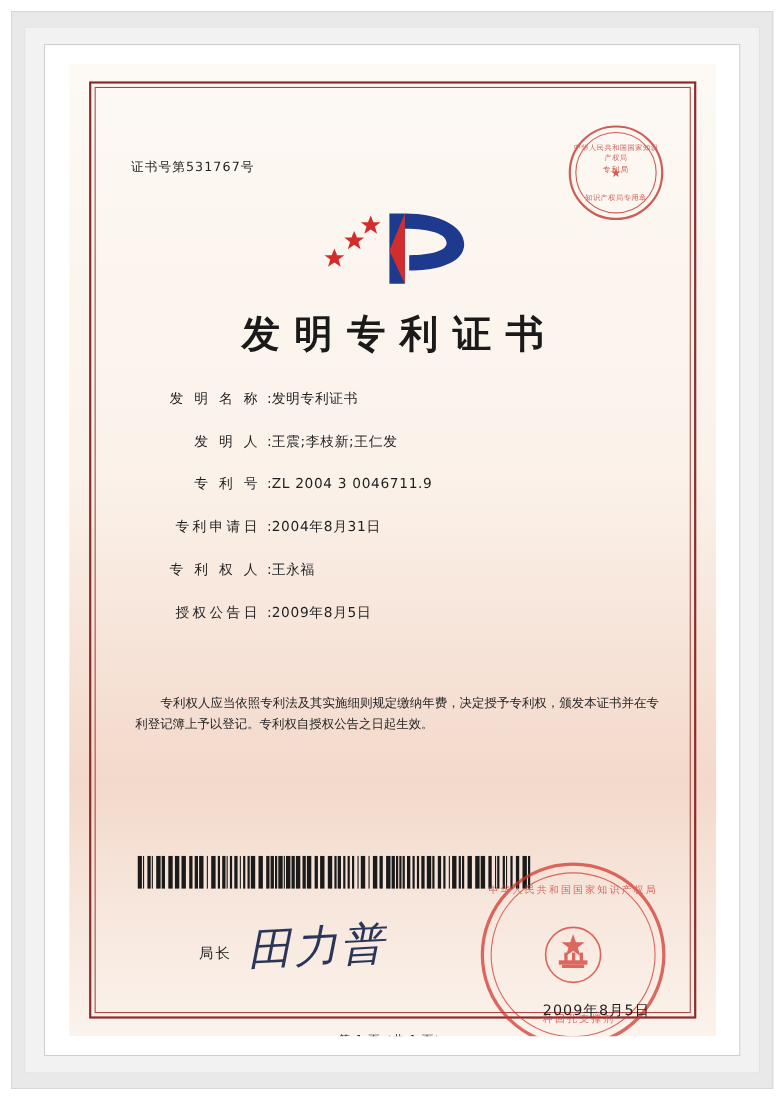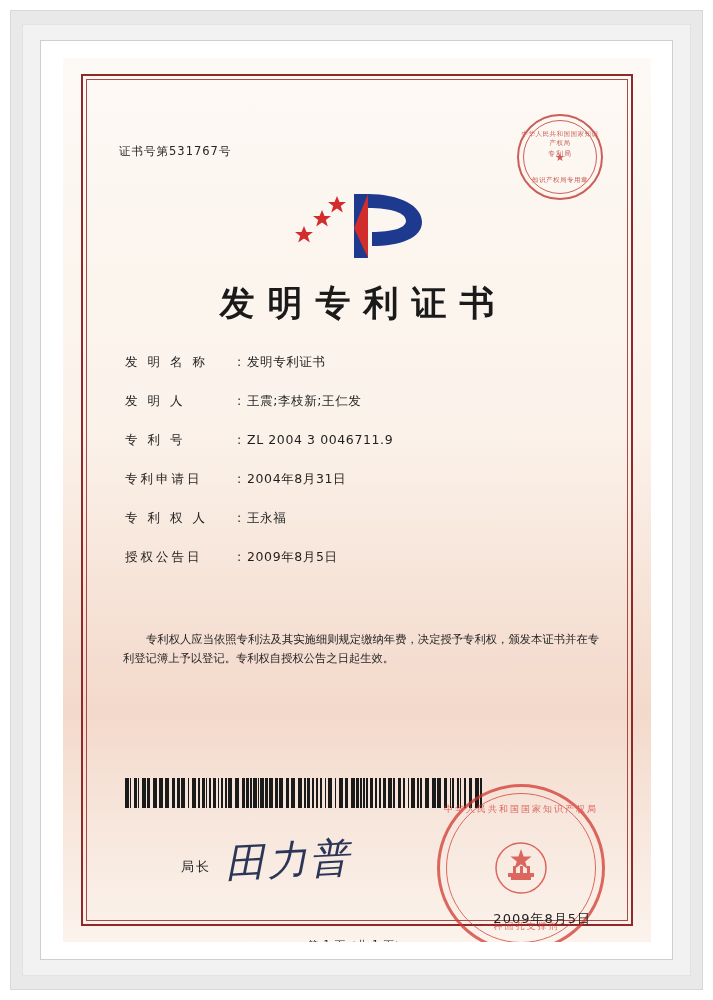--- a/index.html
+++ b/index.html
@@ -153,20 +153,21 @@
     font-family: "DejaVu Sans", sans-serif;
     text-indent: 13px;
   }
 
   
   .fields {
     position: absolute;
     left: 62px;
     top: 296px;
     right: 50px;
+    text-align: right;
   }
   .field-row {
     display: flex;
     align-items: baseline;
     margin-bottom: 22px;
     font-size: 12.5px;
     color: #1f1f1f;
     font-family: "DejaVu Sans", sans-serif;
   }
   .field-label {

